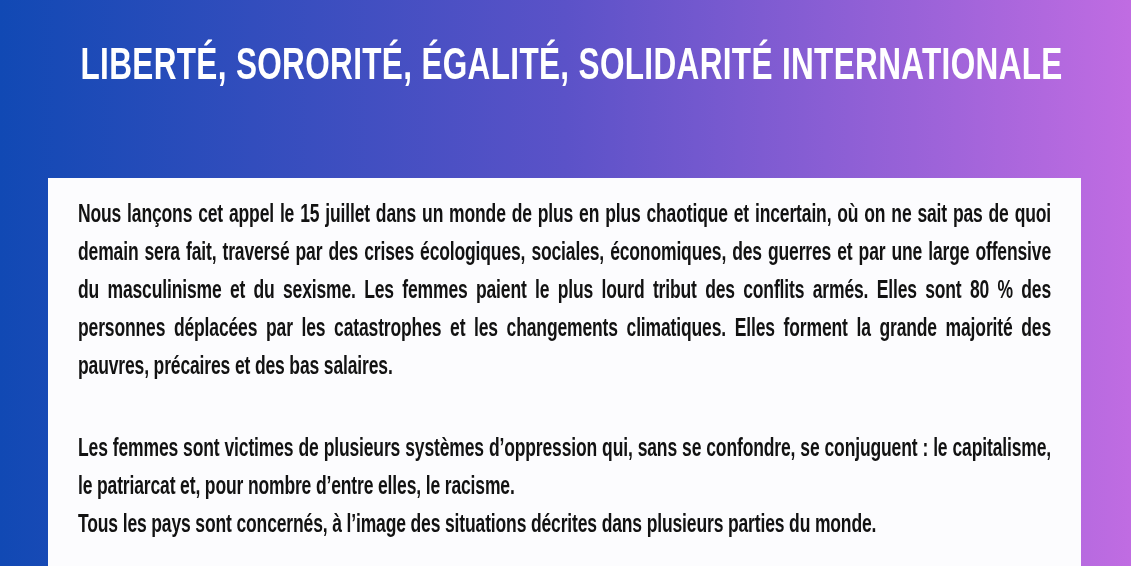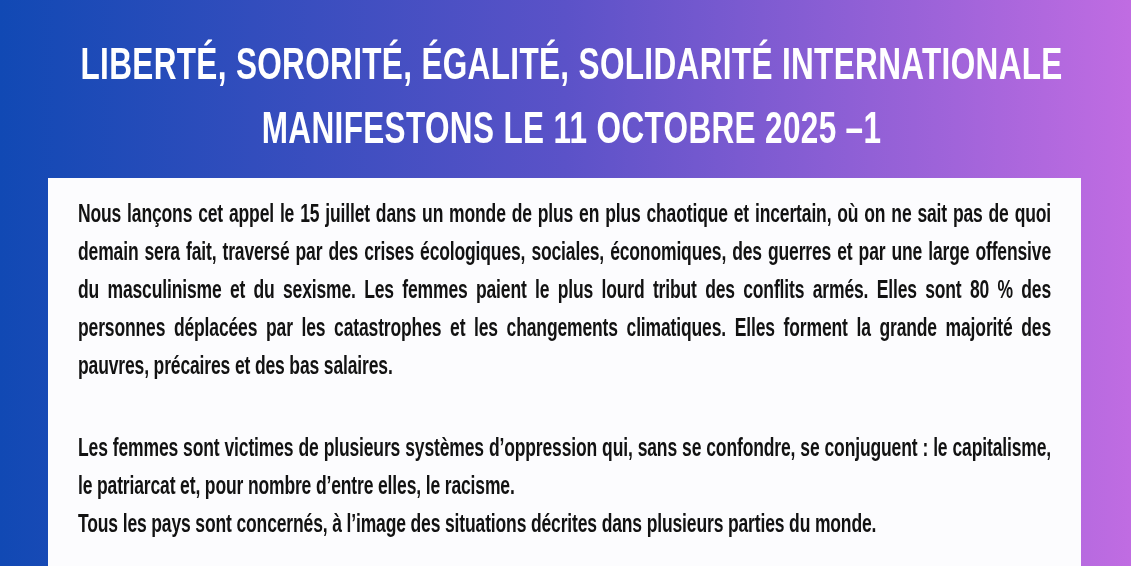--- a/index.html
+++ b/index.html
@@ -71,23 +71,20 @@
     margin-bottom: 44px;
   }
 </style>
 </head>
 <body>
 
 <header class="poster-header">
   <div class="h-line">
     <span class="h-text">LIBERTÉ, SORORITÉ, ÉGALITÉ, SOLIDARITÉ INTERNATIONALE</span>
   </div>
-  <div class="h-line">
-    <span class="h-text">MANIFESTONS LE 11 OCTOBRE 2025 –1</span>
-  </div>
 </header>
 
 <section class="content-card">
   <div class="body-scaler">
     <p class="para-gap">Nous lançons cet appel le 15 juillet dans un monde de plus en plus chaotique et incertain, où on ne sait pas de quoi demain sera fait, traversé par des crises écologiques, sociales, économiques, des guerres et par une large offensive du masculinisme et du sexisme. Les femmes paient le plus lourd tribut des conflits armés. Elles sont 80 % des personnes déplacées par les catastrophes et les changements climatiques. Elles forment la grande majorité des pauvres, précaires et des bas salaires.</p>
     <p>Les femmes sont victimes de plusieurs systèmes d’oppression qui, sans se confondre, se conjuguent : le capitalisme, le patriarcat et, pour nombre d’entre elles, le racisme.</p>
     <p>Tous les pays sont concernés, à l’image des situations décrites dans plusieurs parties du monde.</p>
   </div>
 </section>
 

